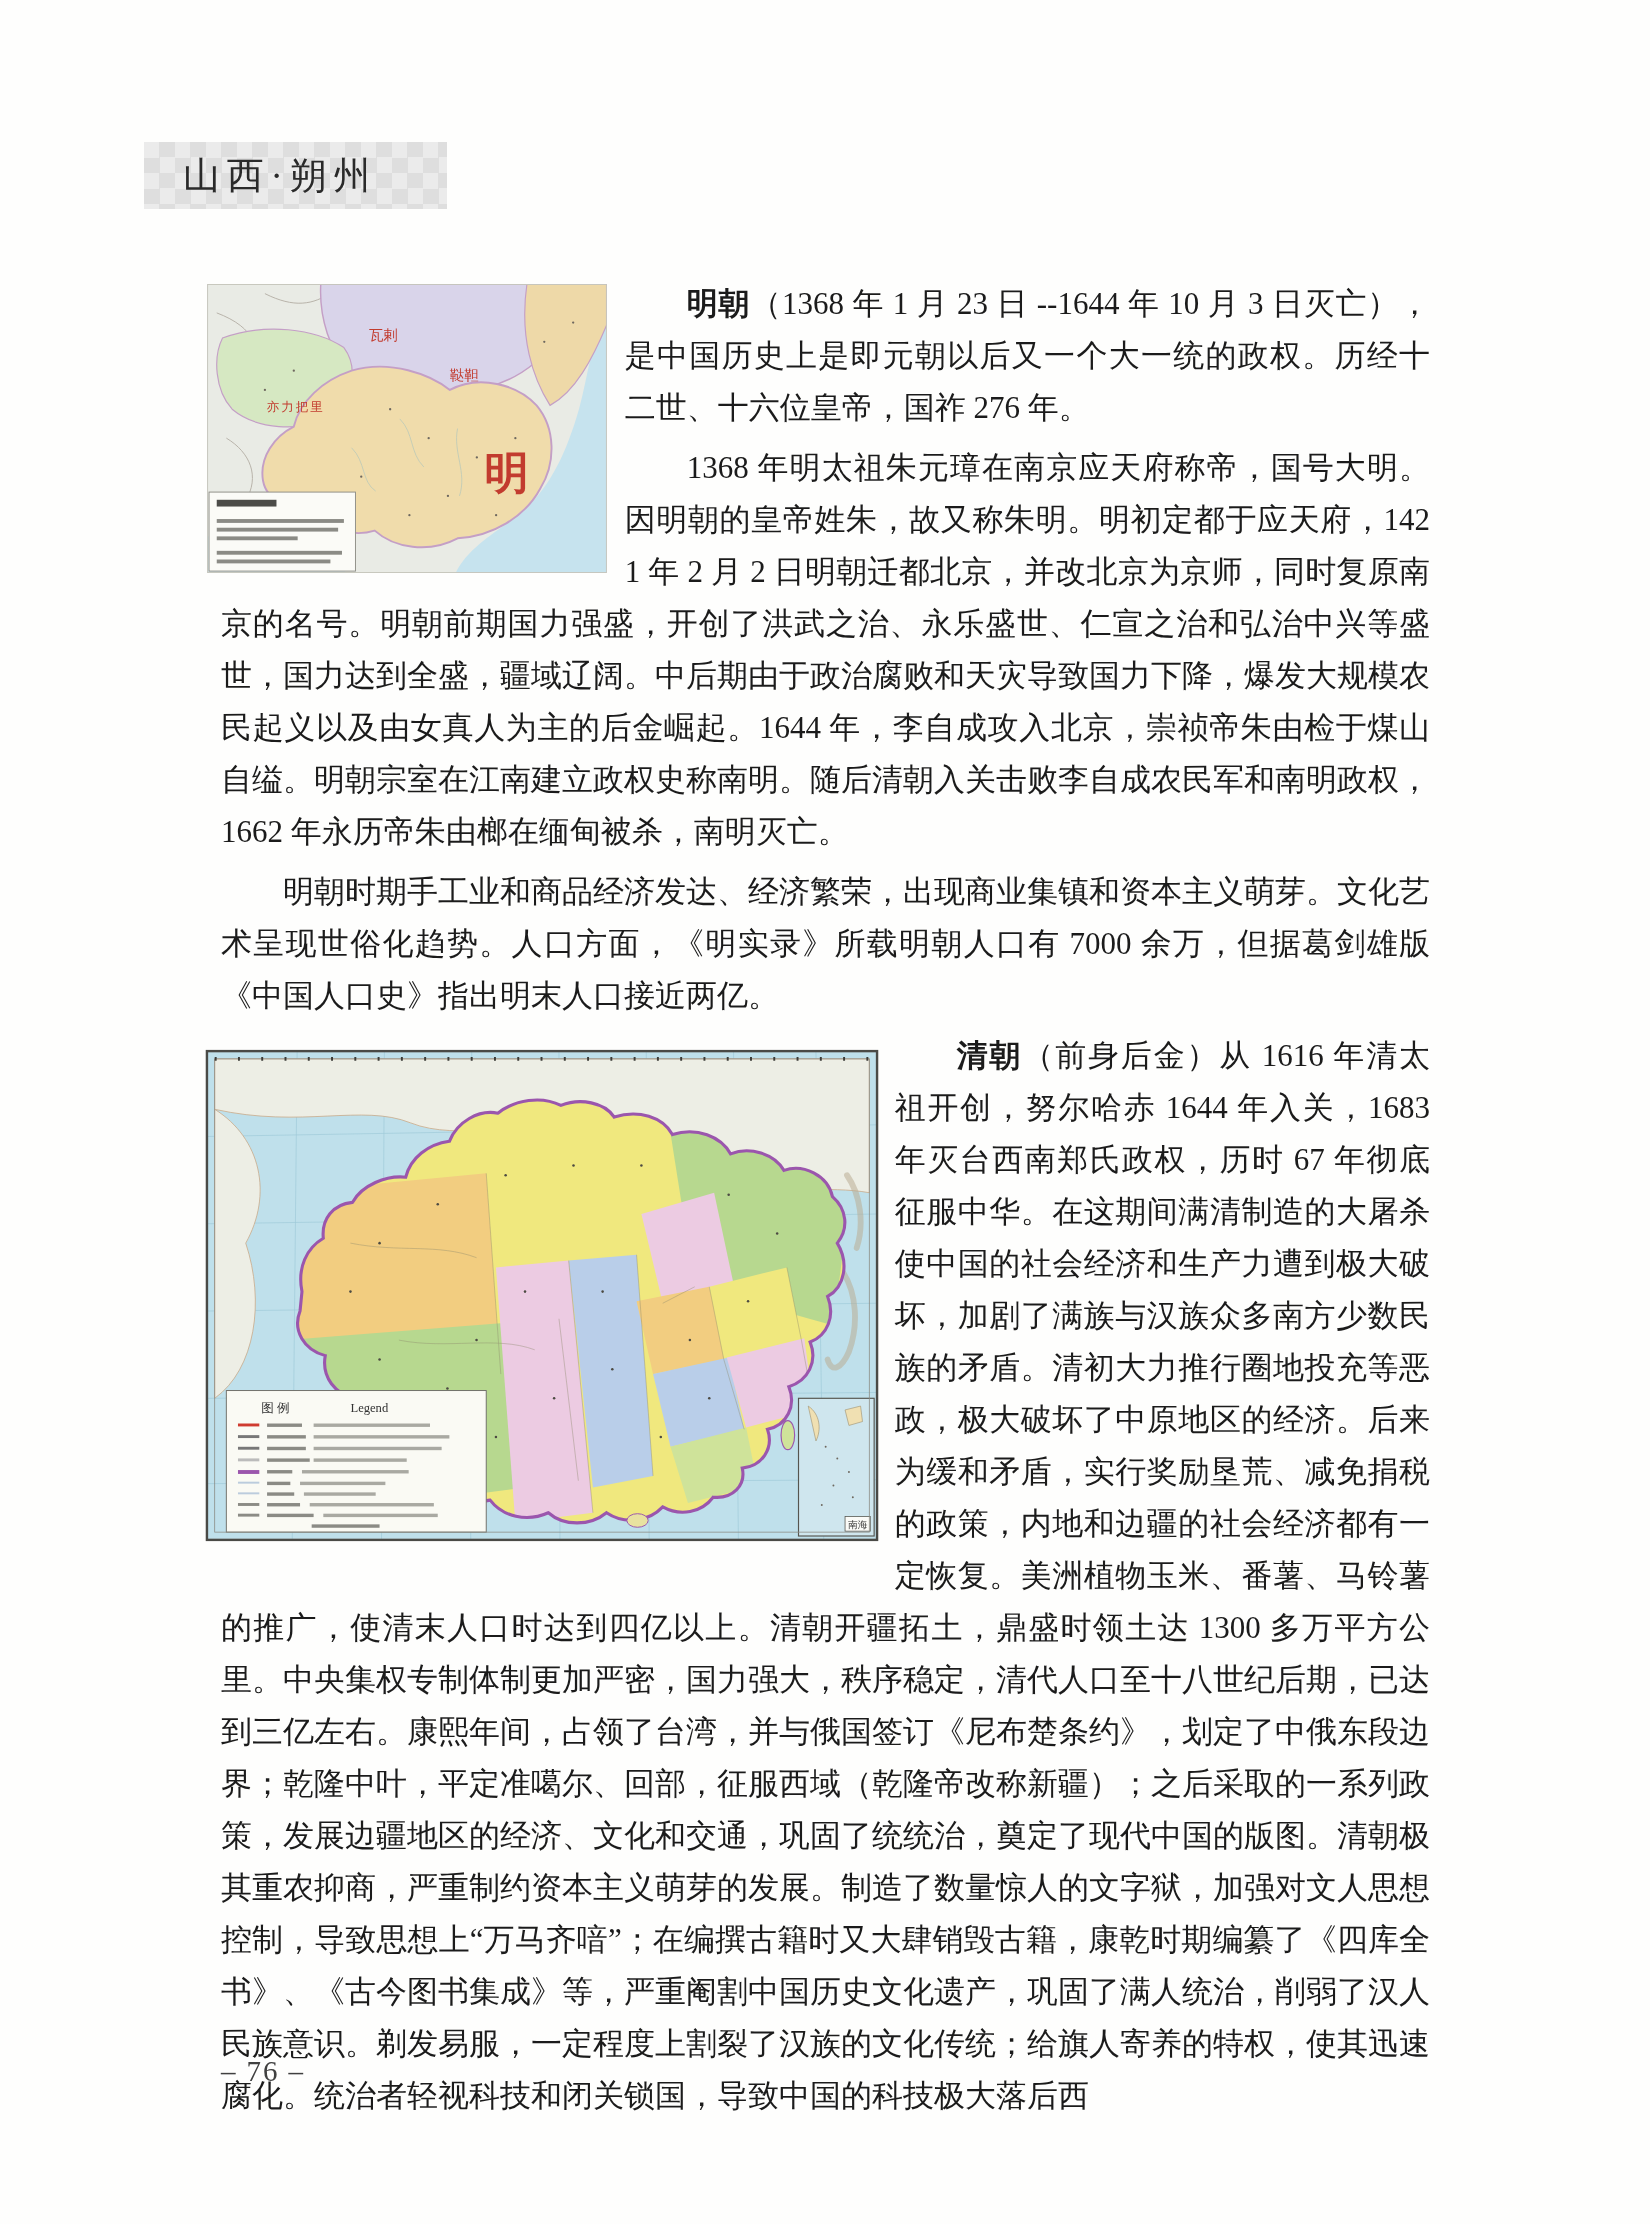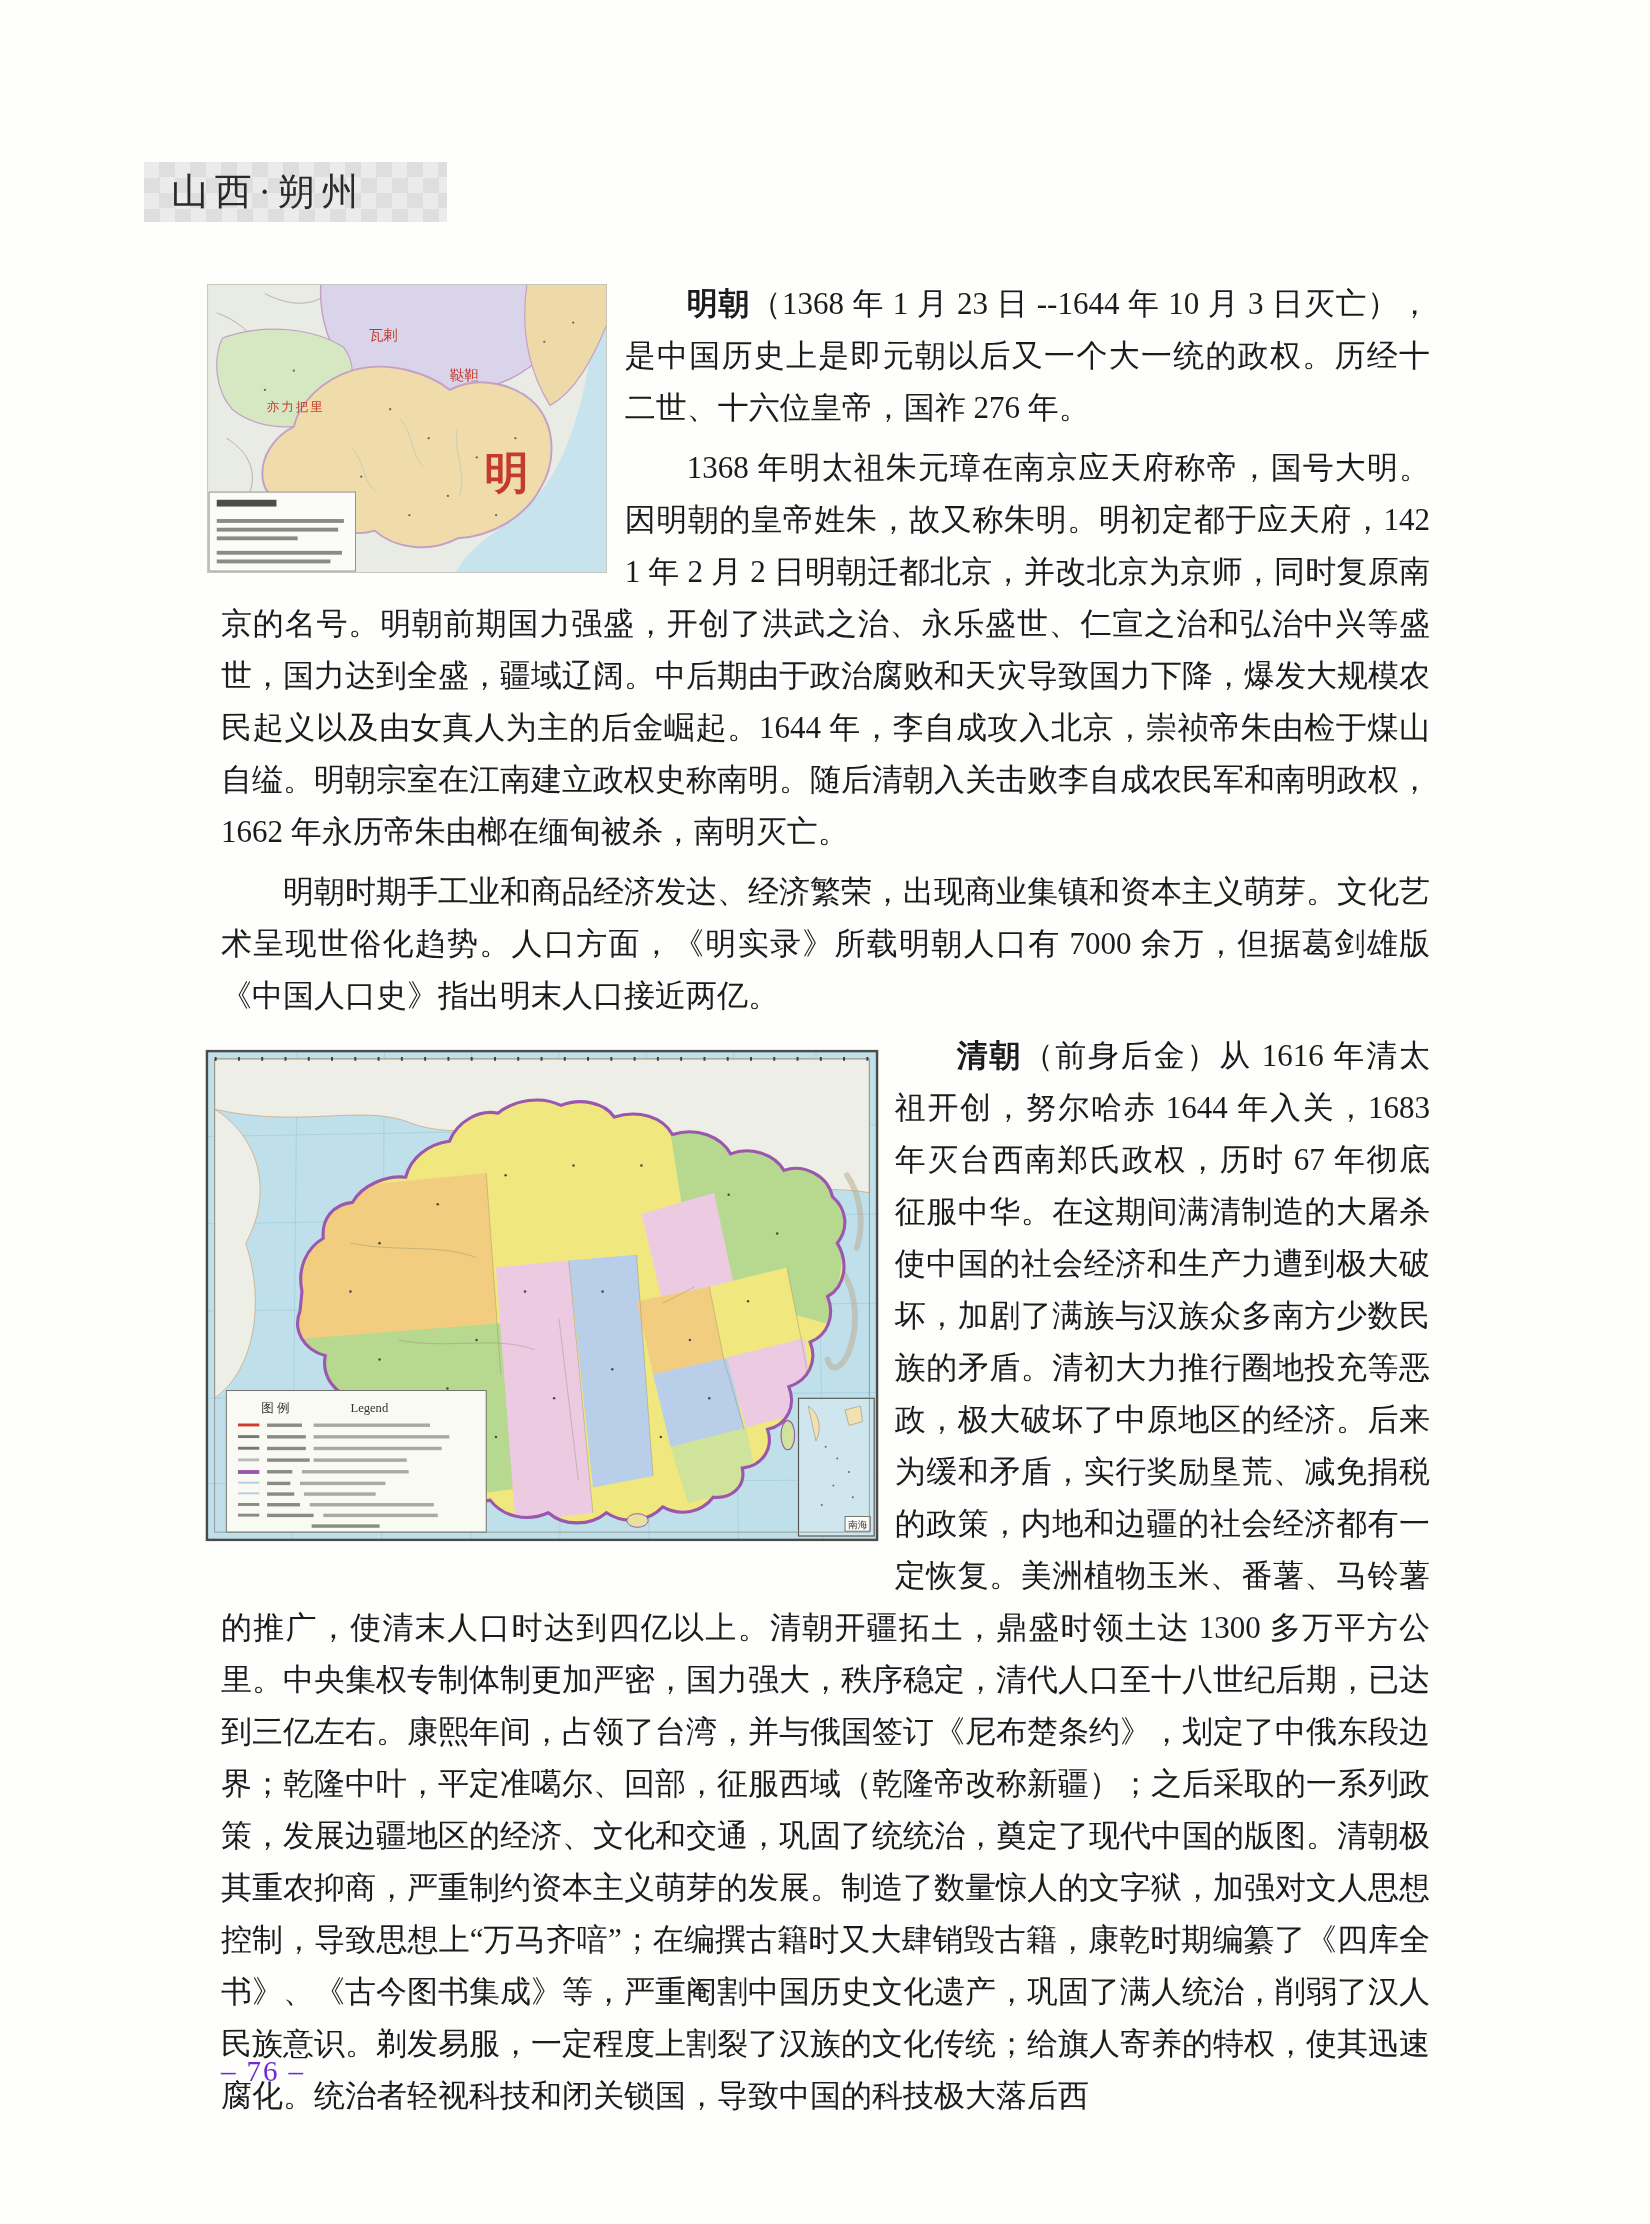--- a/index.html
+++ b/index.html
@@ -7,25 +7,25 @@
     position:relative;
     width:1651px; height:2224px;
     margin:0 auto;
     background:#fefefd;
     font-family:"Liberation Serif","DejaVu Serif",serif;
     color:#1b1b1b;
     overflow:hidden;
   }
   .header-band {
     position:absolute; left:144px; top:142px;
-    width:303px; height:60px;
+    width:303px; height:67px;
     background: repeating-conic-gradient(#dedede 0% 25%, #ebebeb 0% 50%) 0 0 / 31px 31px;
     display:flex; align-items:center;
-    padding-left:27px; box-sizing:border-box;
-    font-size:37px; letter-spacing:6.8px; color:#2a2a2a;margin-top:20px;
+    padding-left:39px; box-sizing:border-box;
+    font-size:37px; letter-spacing:6.8px; color:#2a2a2a;
   }
   .content {
     position:absolute; left:213px; top:270px; width:1225px;
   }
   .para {
     margin:8px; padding:0;
     font-size:31px; line-height:52px;
     text-align:justify; text-indent:2em;
     word-break:break-all;
   }
@@ -37,21 +37,21 @@
     text-align:right;
   }
   .map2 {
     float:left; width:674px; height:493px;
     margin:19.4px 15.5px 23px -7.8px;
     border-radius:22px;
   }
   .map1 svg, .map2 svg { display:block; width:100%; height:100%; }
   .page-number {
     position:absolute; left:221px; top:2055px;
-    font-size:29px; letter-spacing:1.9px; color:#6d28d9;
+    font-size:29px; letter-spacing:1.9px; color:#404040;
   }
   svg text { font-family:"Liberation Serif","DejaVu Serif",serif; }
 </style>
 </head>
 <body>
 
 <div class="page">
 
   <div class="header-band">
     <span>山西·朔州</span>

